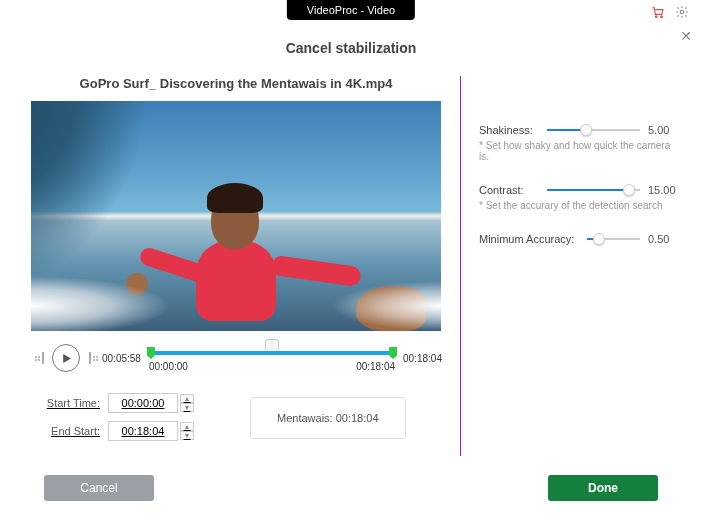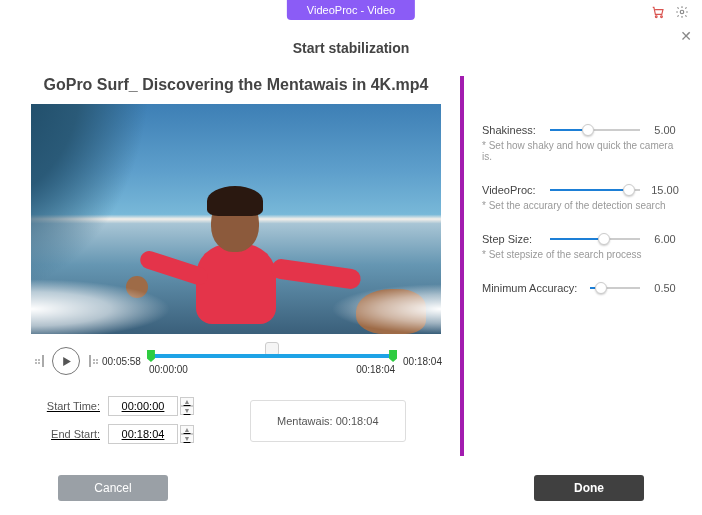--- a/index.html
+++ b/index.html
@@ -1,30 +1,30 @@
 <!DOCTYPE html>
 <html><head>
 <meta charset="utf-8">
 <style>
 * { margin:0; padding:0; box-sizing:border-box; font-family:Arial,sans-serif; }
 body { width:702px; height:515px; background:#fff; overflow:hidden; position:relative; }
 
 .title-bar { height:22px; position:relative; }
-.title-pill { position:absolute; left:50%; transform:translateX(-50%); top:0; background:#8b5cf6; color:#fff; font-size:11px; padding:4px 20px; border-radius:0 0 4px 4px; }
+.title-pill { position:absolute; left:50%; transform:translateX(-50%); top:0; background:#000000; color:#fff; font-size:11px; padding:4px 20px; border-radius:0 0 4px 4px; }
 .title-icons { position:absolute; right:12px; top:4px; display:flex; gap:8px; }
 .title-icons span { width:16px; height:16px; display:flex; align-items:center; justify-content:center; color:#888; cursor:pointer; }
 .close-x { position:absolute; right:10px; top:28px; color:#888; font-size:14px; cursor:pointer; }
 
 .page-title { text-align:center; font-size:14px; font-weight:bold; color:#444; margin-top:18px; margin-bottom:20px; }
 
 .main { display:flex; height:380px; }
 .left { width:460px; padding:0 18px 0 30px; }
-.right { width:240px; border-left:4px solid #a21caf; padding:48px 18px 0 18px; font-size:11px; color:#555; }
-
-.file-name { font-size:16px; font-weight:bold; color:#444; text-align:center; margin-bottom:10px; }
+.right { width:240px; border-left:1px solid #a21caf; padding:48px 18px 0 18px; font-size:11px; color:#555; }
+
+.file-name { font-size:13px; font-weight:bold; color:#444; text-align:center; margin-bottom:10px; }
 
 .preview { width:410px; height:230px; background:linear-gradient(180deg,#3d7fb5 0%,#5fa0cc 30%,#78b8d8 48%,#f5f0ea 50%,#a8c5d5 52%,#6596b2 70%,#3a5f7a 100%); position:relative; margin:0 auto; overflow:hidden; }
 .surfer-head { position:absolute; left:180px; top:90px; width:48px; height:58px; background:#8c5a3c; border-radius:50% 50% 45% 45%; }
 .surfer-hair { position:absolute; left:176px; top:82px; width:56px; height:30px; background:#2a1810; border-radius:50% 50% 20% 20%; }
 .surfer-body { position:absolute; left:165px; top:140px; width:80px; height:80px; background:#e4344a; border-radius:40% 40% 20% 20%; }
 .surfer-arm-l { position:absolute; left:108px; top:155px; width:70px; height:18px; background:#e4344a; border-radius:10px; transform:rotate(18deg); }
 .surfer-arm-r { position:absolute; left:240px; top:160px; width:90px; height:20px; background:#e4344a; border-radius:10px; transform:rotate(8deg); }
 .surfer-hand-l { position:absolute; left:95px; top:172px; width:22px; height:22px; background:#9e6b47; border-radius:50%; }
 .surfer-hand-r { position:absolute; left:325px; top:185px; width:70px; height:45px; background:#9e6b47; border-radius:50% 40% 30% 40%; }
 .splash-l { position:absolute; left:0; top:175px; width:140px; height:60px; background:radial-gradient(ellipse at left,#fff 0%,rgba(255,255,255,0.6) 40%,transparent 70%); }
@@ -57,27 +57,27 @@
 .stepper { width:14px; margin-left:2px; display:flex; flex-direction:column; }
 .stepper span { height:9px; border:1px solid #ccc; font-size:7px; line-height:7px; text-align:center; color:#888; cursor:pointer; background:#fafafa; }
 .dur-box { margin-left:10px; margin-top:4px; border:1px solid #ddd; border-radius:3px; padding:14px 26px; font-size:11px; color:#555; }
 
 .slider-group { margin-bottom:22px; }
 .slider-row { display:flex; align-items:center; margin-bottom:4px; }
 .slider-label { width:60px; font-size:11px; color:#444; }
 .slider-track { flex:1; height:2px; background:#ccc; position:relative; margin:0 8px; }
 .slider-fill { position:absolute; left:0; top:0; height:2px; background:#1d7fd6; }
 .slider-thumb { position:absolute; top:-5px; width:12px; height:12px; background:#fff; border:1px solid #ccc; border-radius:50%; transform:translateX(-50%); cursor:pointer; box-shadow:0 1px 2px rgba(0,0,0,0.2); }
-.slider-val { width:34px; text-align:center; font-size:11px; color:#555; }
+.slider-val { width:34px; text-align:left; font-size:11px; color:#555; }
 .slider-hint { font-size:10px; color:#999; margin-top:2px; }
 
-.footer { position:absolute; bottom:14px; left:0; right:0; display:flex; justify-content:space-between; padding:0 58px; }
+.footer { position:absolute; bottom:14px; left:0; right:0; display:flex; justify-content:space-between; padding:0 44px; }
 .btn { width:110px; height:26px; border:none; border-radius:3px; font-size:12px; color:#fff; cursor:pointer; }
 .btn-cancel { background:#9aa0a6; }
-.btn-done { background:#404040; font-weight:bold; }
+.btn-done { background:#15803d; font-weight:bold; }
 </style>
 </head>
 <body>
 
 <div class="title-bar">
   <div class="title-pill">VideoProc - Video</div>
   <div class="title-icons">
     <span>
       <svg width="14" height="14" viewBox="0 0 24 24" fill="none" stroke="#d9534f" stroke-width="2">
           <circle cx="9" cy="20" r="1.5"></circle>
@@ -88,21 +88,21 @@
     <span>
       <svg width="14" height="14" viewBox="0 0 24 24" fill="none" stroke="#888" stroke-width="2">
           <circle cx="12" cy="12" r="3"></circle>
           <path d="M12 2v3M12 19v3M4.2 4.2l2.1 2.1M17.7 17.7l2.1 2.1M2 12h3M19 12h3M4.2 19.8l2.1-2.1M17.7 6.3l2.1-2.1"></path>
         </svg>
     </span>
   </div>
 </div>
 <div class="close-x">✕</div>
 
-<div class="page-title">Start stabilization</div>
+<div class="page-title">Cancel stabilization</div>
 
 <div class="main">
   <div class="left">
     <div class="file-name">GoPro Surf_ Discovering the Mentawais in 4K.mp4</div>
     <div class="preview">
       <div class="wave-l"></div>
       <div class="surfer-body"></div>
       <div class="surfer-arm-l"></div>
         <div class="surfer-arm-r"></div>
       <div class="surfer-hand-l"></div>
@@ -183,39 +183,28 @@
         <div class="slider-track">
             <div class="slider-fill" style="width:42%"></div>
             <div class="slider-thumb" style="left:42%"></div>
           </div>
         <span class="slider-val">5.00</span>
       </div>
       <div class="slider-hint">* Set how shaky and how quick the camera is.</div>
     </div>
     <div class="slider-group">
       <div class="slider-row">
-        <span class="slider-label">VideoProc:</span>
+        <span class="slider-label">Contrast:</span>
         <div class="slider-track">
             <div class="slider-fill" style="width:88%"></div>
             <div class="slider-thumb" style="left:88%"></div>
           </div>
         <span class="slider-val">15.00</span>
       </div>
       <div class="slider-hint">* Set the accurary of the detection search</div>
-    </div>
-    <div class="slider-group">
-      <div class="slider-row">
-        <span class="slider-label">Step Size:</span>
-        <div class="slider-track">
-            <div class="slider-fill" style="width:60%"></div>
-            <div class="slider-thumb" style="left:60%"></div>
-          </div>
-        <span class="slider-val">6.00</span>
-      </div>
-      <div class="slider-hint">* Set stepsize of the search process</div>
     </div>
     <div class="slider-group">
       <div class="slider-row">
         <span class="slider-label" style="width:100px">Minimum Accuracy:</span>
         <div class="slider-track">
             <div class="slider-fill" style="width:22%"></div>
             <div class="slider-thumb" style="left:22%"></div>
           </div>
         <span class="slider-val">0.50</span>
       </div>

